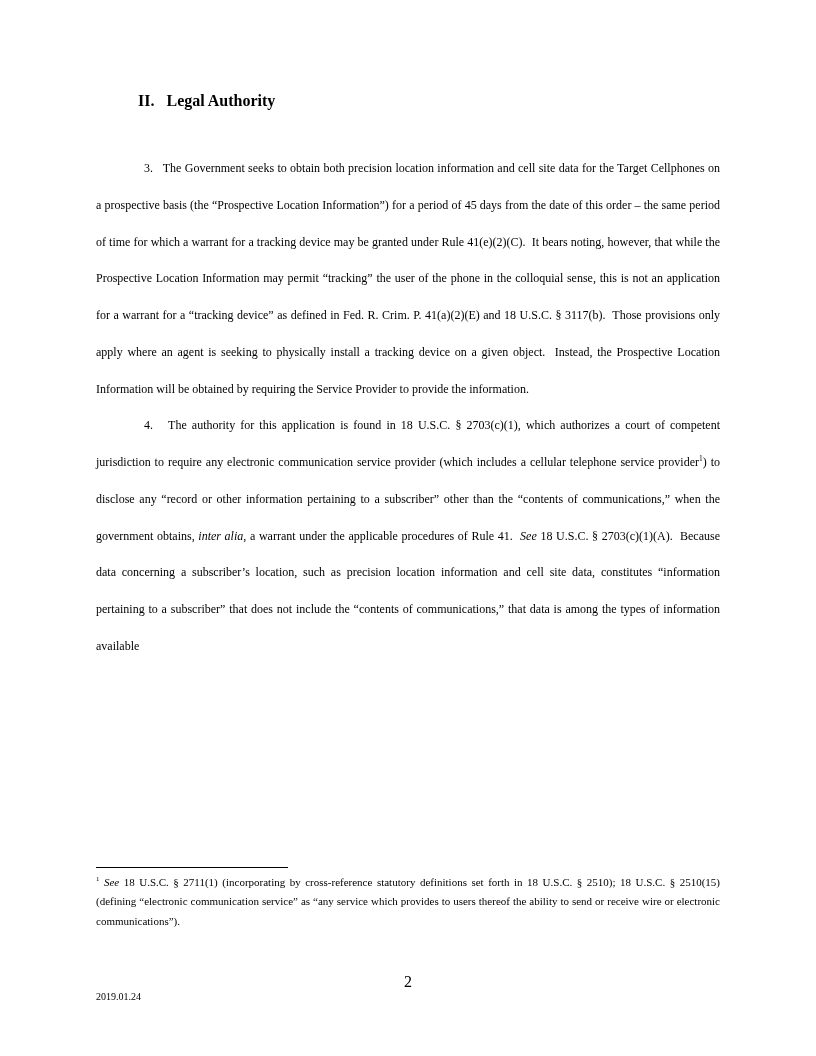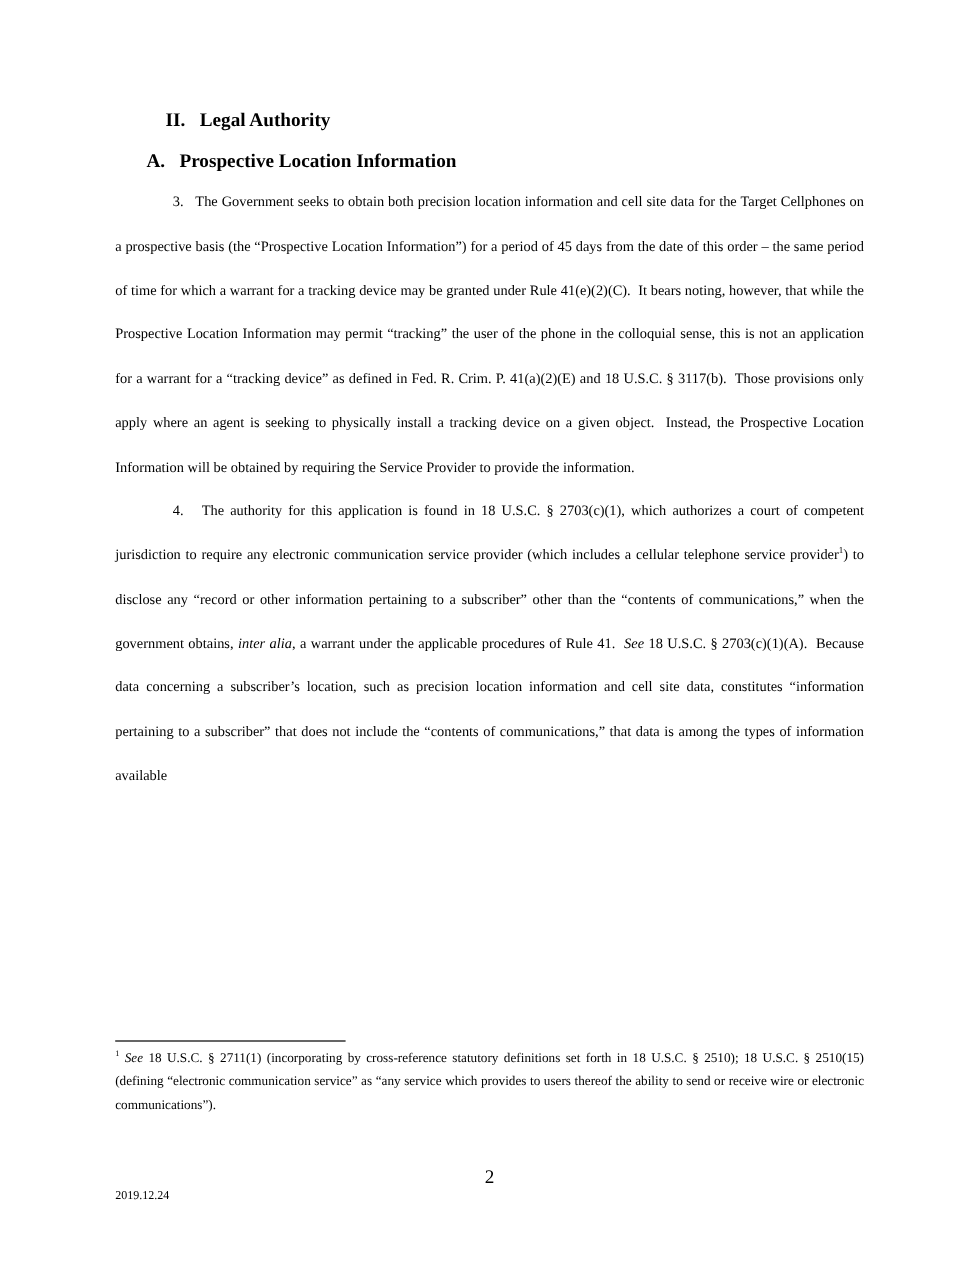--- a/index.html
+++ b/index.html
@@ -72,28 +72,27 @@
     font-size: 10px;
   }
 </style>
 </head>
 <body>
 
 <div class="page">
 
   <div class="section-heading">II.&nbsp;&nbsp; Legal Authority</div>
 
-  <div class="subsection-heading">A.&nbsp;&nbsp; Prospective Location Information</div>
 
   <div class="body-text">
     <p><span class="">3.&nbsp;&nbsp; The Government seeks to obtain both precision location information and cell site data for the Target Cellphones on a prospective basis (the “Prospective Location Information”) for a period of 45 days from the date of this order – the same period of time for which a warrant for a tracking device may be granted under Rule 41(e)(2)(C).&nbsp; It bears noting, however, that while the Prospective Location Information may permit “tracking” the user of the phone in the colloquial sense, this is not an application for a warrant for a “tracking device” as defined in Fed. R. Crim. P. 41(a)(2)(E) and 18 U.S.C. § 3117(b).&nbsp; Those provisions only apply where an agent is seeking to physically install a tracking device on a given object.&nbsp; Instead, the Prospective Location Information will be obtained by requiring the Service Provider to provide the information.</span></p>
     <p><span class="">4.&nbsp;&nbsp; The authority for this application is found in 18 U.S.C. § 2703(c)(1), which authorizes a court of competent jurisdiction to require any electronic communication service provider (which includes a cellular telephone service provider</span><sup class="sup">1</sup><span class="">) to disclose any “record or other information pertaining to a subscriber” other than the “contents of communications,” when the government obtains, </span><span class="italic">inter alia</span><span class="">, a warrant under the applicable procedures of Rule 41.&nbsp; </span><span class="italic">See</span><span class=""> 18 U.S.C. § 2703(c)(1)(A).&nbsp; Because data concerning a subscriber’s location, such as precision location information and cell site data, constitutes “information pertaining to a subscriber” that does not include the “contents of communications,” that data is among the types of information available</span></p>
   </div>
 
   <div class="fn-rule"></div>
 
   <div class="footnote"><sup class="sup">1</sup><span class=""> </span><span class="italic">See</span><span class=""> 18 U.S.C. § 2711(1) (incorporating by cross-reference statutory definitions set forth in 18 U.S.C. § 2510); 18 U.S.C. § 2510(15) (defining “electronic communication service” as “any service which provides to users thereof the ability to send or receive wire or electronic communications”).</span></div>
 
   <div class="page-number">2</div>
 
-  <div class="footer-date">2019.12.24</div>
+  <div class="footer-date">2019.01.24</div>
 
 </div>
 
 </body></html>

